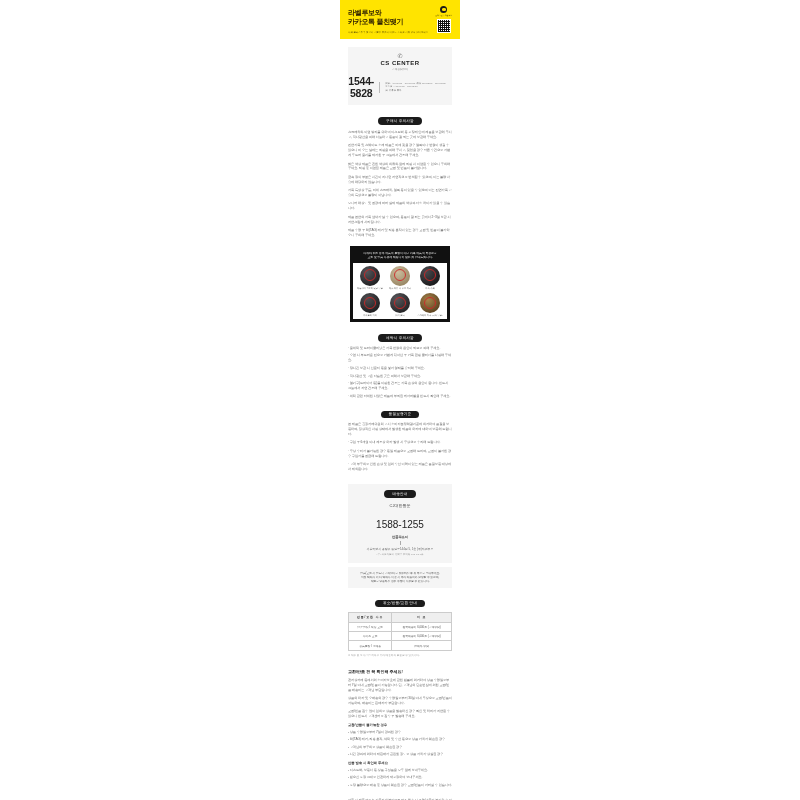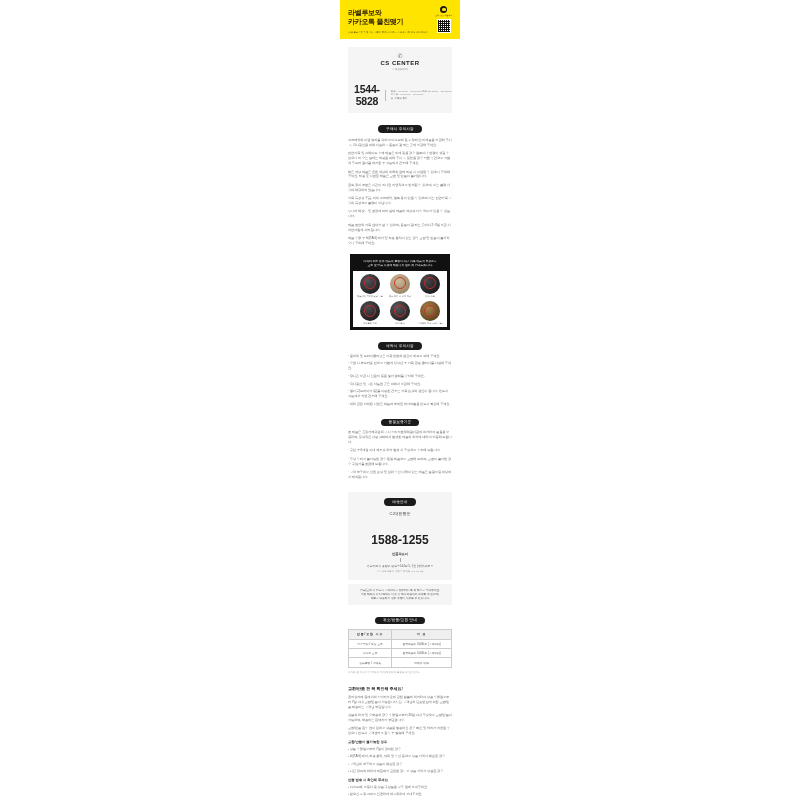--- a/index.html
+++ b/index.html
@@ -23,21 +23,21 @@
     background-image:
       repeating-linear-gradient(0deg,#111 0 1px,transparent 1px 2px),
       repeating-linear-gradient(90deg,#111 0 1px,transparent 1px 2px);
   }
 
   
   .cs { background:#f5f5f5; margin-top:8px; padding:5px 6px 6px 6px; }
   .phone-icon { font-size:6px; color:#777; }
   .cs-title { font-size:6px; font-weight:bold; color:#222; letter-spacing:0.5px; margin-top:1px; }
   .cs-sub { font-size:2.8px; color:#888; margin-top:1.5px; }
-  .cs-row { display:flex; align-items:center; justify-content:space-between; margin-top:12px; }
+  .cs-row { display:flex; align-items:center; justify-content:flex-end; margin-top:4px; }
   .cs-number { font-size:10.5px; font-weight:bold; color:#222; letter-spacing:-0.2px; padding-right:5px; }
   .cs-hours { border-left:0.5px solid #bbb; padding-left:5px; text-align:left; }
   .cs-hours div { font-size:2.4px; color:#777; line-height:1.6; white-space:nowrap; }
 
   
   .badge { display:block; width:fit-content; margin:0 auto; background:#1b1b1b; color:#fff; font-size:3.6px; padding:1.8px 8px; border-radius:7px; letter-spacing:0.2px; }
   .sec { margin-top:12px; }
   .t { font-size:3.2px; line-height:1.55; color:#666; letter-spacing:-0.1px; }
   .para { margin-top:3.4px; }
   .list .para { margin-top:2.6px; }
@@ -47,21 +47,21 @@
   .defect-head { color:#fff; font-size:2.8px; line-height:1.6; text-align:center; padding:4px 4px 3px 4px; }
   .defect-grid { background:#fff; margin:0 2px 2px 2px; padding:3px 2px 2px 2px; display:grid; grid-template-columns:repeat(3,1fr); row-gap:3px; }
   .pcell { display:flex; flex-direction:column; align-items:center; }
   .pcircle { width:20px; height:20px; border-radius:50%; position:relative; background:radial-gradient(circle at 35% 30%, #55555a, #242426 70%); }
   .pring { position:absolute; left:3.5px; top:3.5px; width:12px; height:12px; border:1px solid rgba(205,40,40,0.9); border-radius:50%; }
   .pcap { font-size:2.2px; color:#444; margin-top:1.4px; text-align:center; line-height:1.3; }
 
   
   .delivery { background:#f5f5f5; margin-top:12px; padding:6px 6px 6px 6px; text-align:center; }
   .courier { font-size:4px; color:#444; margin-top:5px; }
-  .delivery-number { font-size:12px; font-weight:bold; color:#222; margin-top:17px; }
+  .delivery-number { font-size:10px; font-weight:normal; color:#222; margin-top:11px; }
   .return-label { font-size:3.2px; font-weight:bold; color:#333; margin-top:5px; }
   .vbar { width:0.5px; height:4px; background:#aaa; margin:2px auto; }
   .addr { font-size:2.9px; color:#666; line-height:1.6; }
   .delivery-note { font-size:2.5px; color:#999; margin-top:1.5px; }
   .delivery2 { background:#f5f5f5; margin-top:4px; padding:4px 6px; }
   .delivery2 .t { font-size:2.8px; color:#555; }
 
   
   table.refund { width:100%; border-collapse:collapse; margin-top:5px; }
   table.refund th, table.refund td { border:0.5px solid #ccc; font-size:2.8px; padding:2.2px 2px; text-align:center; font-weight:normal; color:#555; }

